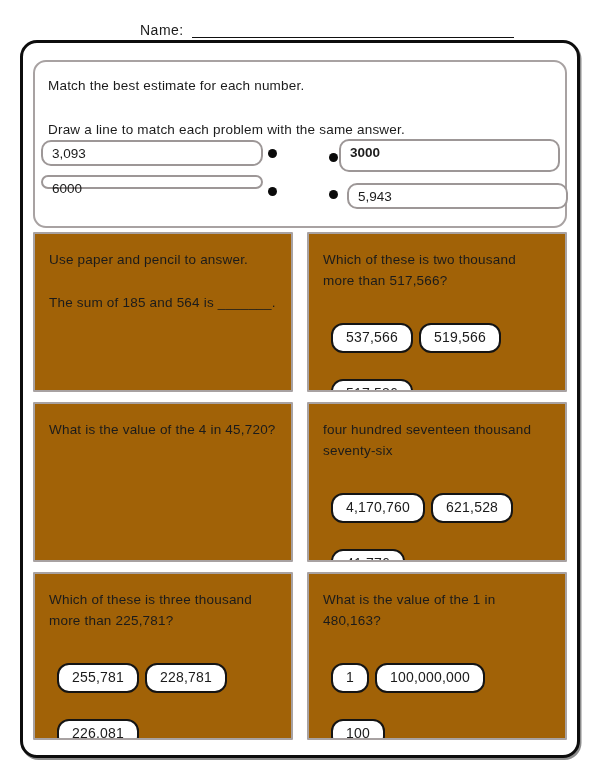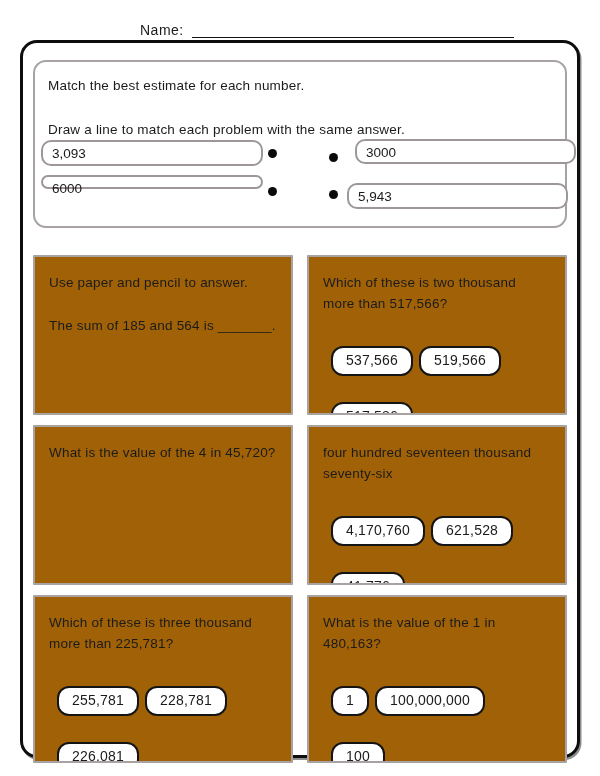--- a/index.html
+++ b/index.html
@@ -29,37 +29,37 @@
     box-shadow: 1.5px 2px 0 rgba(0,0,0,0.45);
     padding: 17px 10px 10px 10px;
     background: #fff;
   }
   
   .match-section {
     position: relative;
     height: 168px;
     border: 2px solid #a8a2a2;
     border-radius: 13px;
-    margin-bottom: 27px;
+    margin-bottom: 4px;
     background: #fff;
   }
   .instr { position: absolute; left: 13px; font-size: 13.5px; letter-spacing: 0.2px; }
   .instr-1 { top: 16px; }
   .instr-2 { top: 60px; }
   .match-box {
     position: absolute;
     border: 2px solid #9d9797;
     border-radius: 10px;
     background: #fff;
     font-size: 13.5px;
     padding: 4px 0 4px 9px;
   }
   .mb-l1 { left: 6px;   top: 78px;  width: 222px; height: 26px; }
   .mb-l2 { left: 6px;   top: 113px; width: 222px; height: 14px; }
-  .mb-r1 { left: 320px; top: 77px;  width: 221px; height: 25px; }
+  .mb-r1 { left: 304px; top: 77px;  width: 221px; height: 33px; font-weight: bold; }
   .mb-r2 { left: 312px; top: 121px; width: 221px; height: 26px; }
   .dot {
     position: absolute; width: 9px; height: 9px;
     background: #0a0a0a; border-radius: 50%;
   }
   .d-l1 { left: 233px; top: 87px; }
   .d-l2 { left: 233px; top: 125px; }
   .d-r1 { left: 294px; top: 91px; }
   .d-r2 { left: 294px; top: 128px; }
   

